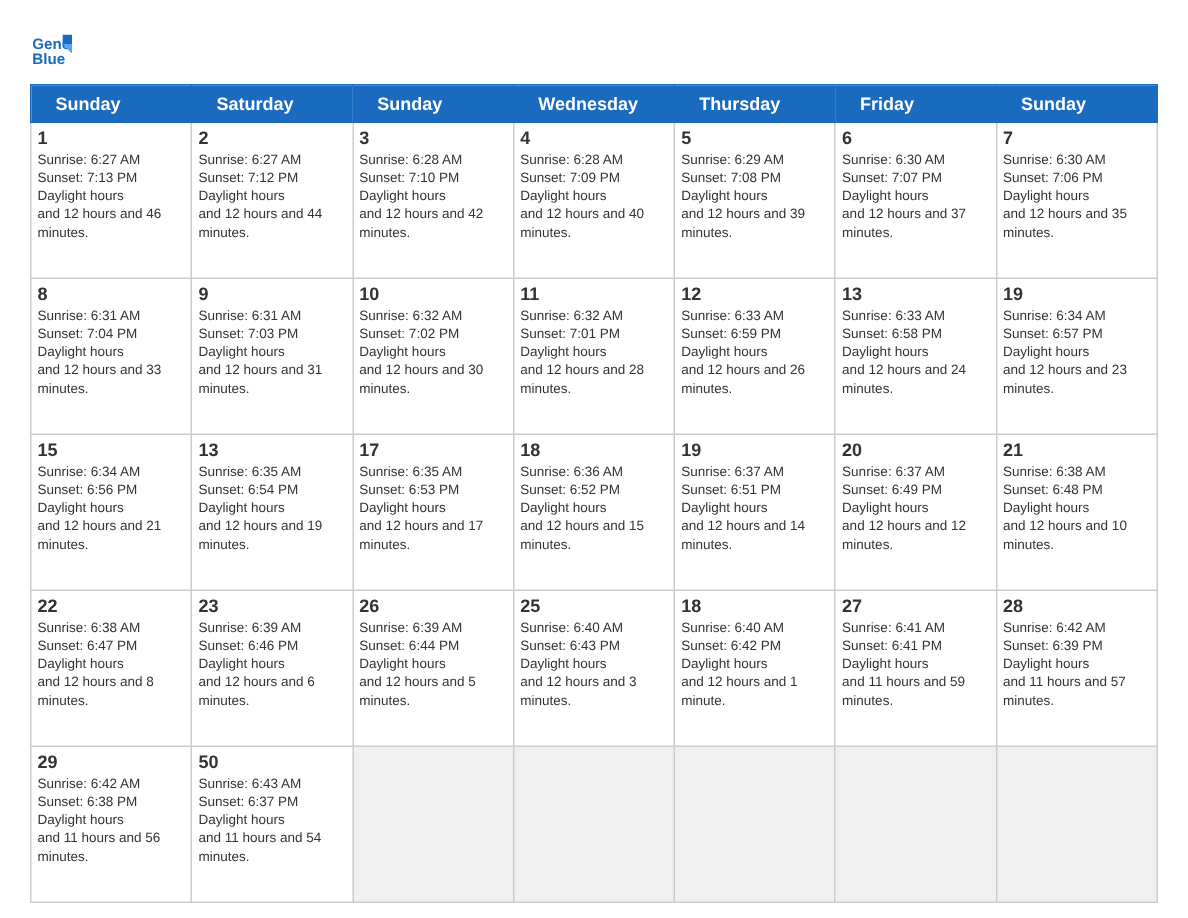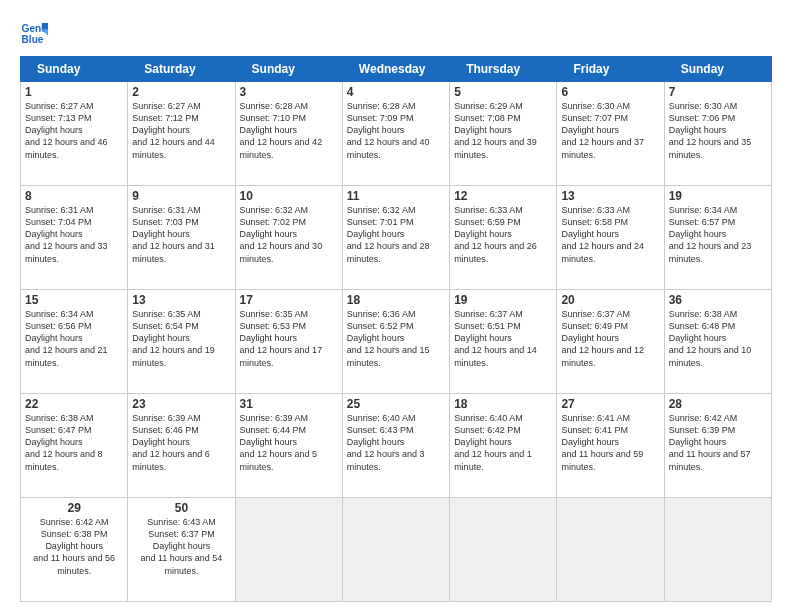--- a/index.html
+++ b/index.html
@@ -88,21 +88,20 @@
     .day-detail {
       font-size: 9px;
       color: #333;
       line-height: 1.35;
     }
     .calendar tbody tr {
       height: 80px;
     }
     .last-row td {
       height: 70px;
-      text-align: center;
     }
   </style>
 </head>
 <body>
 
 <div class="page">
   <div class="header">
     <div class="logo">
       <svg class="logo-icon" viewBox="0 0 36 36">
         <rect x="0" y="0" width="36" height="36" fill="white"></rect>
@@ -316,21 +315,21 @@
           <td>
           <span class="day-num">20</span>
           <div class="day-detail">
             Sunrise: 6:37 AM<br>
             Sunset: 6:49 PM<br>
             Daylight hours<br>
             and 12 hours and 12 minutes.
           </div>
         </td>
           <td>
-          <span class="day-num">36</span>
+          <span class="day-num">21</span>
           <div class="day-detail">
             Sunrise: 6:38 AM<br>
             Sunset: 6:48 PM<br>
             Daylight hours<br>
             and 12 hours and 10 minutes.
           </div>
         </td>
         </tr>
         <tr>
           <td>
@@ -345,21 +344,21 @@
           <td>
           <span class="day-num">23</span>
           <div class="day-detail">
             Sunrise: 6:39 AM<br>
             Sunset: 6:46 PM<br>
             Daylight hours<br>
             and 12 hours and 6 minutes.
           </div>
         </td>
           <td>
-          <span class="day-num">31</span>
+          <span class="day-num">26</span>
           <div class="day-detail">
             Sunrise: 6:39 AM<br>
             Sunset: 6:44 PM<br>
             Daylight hours<br>
             and 12 hours and 5 minutes.
           </div>
         </td>
           <td>
           <span class="day-num">25</span>
           <div class="day-detail">

